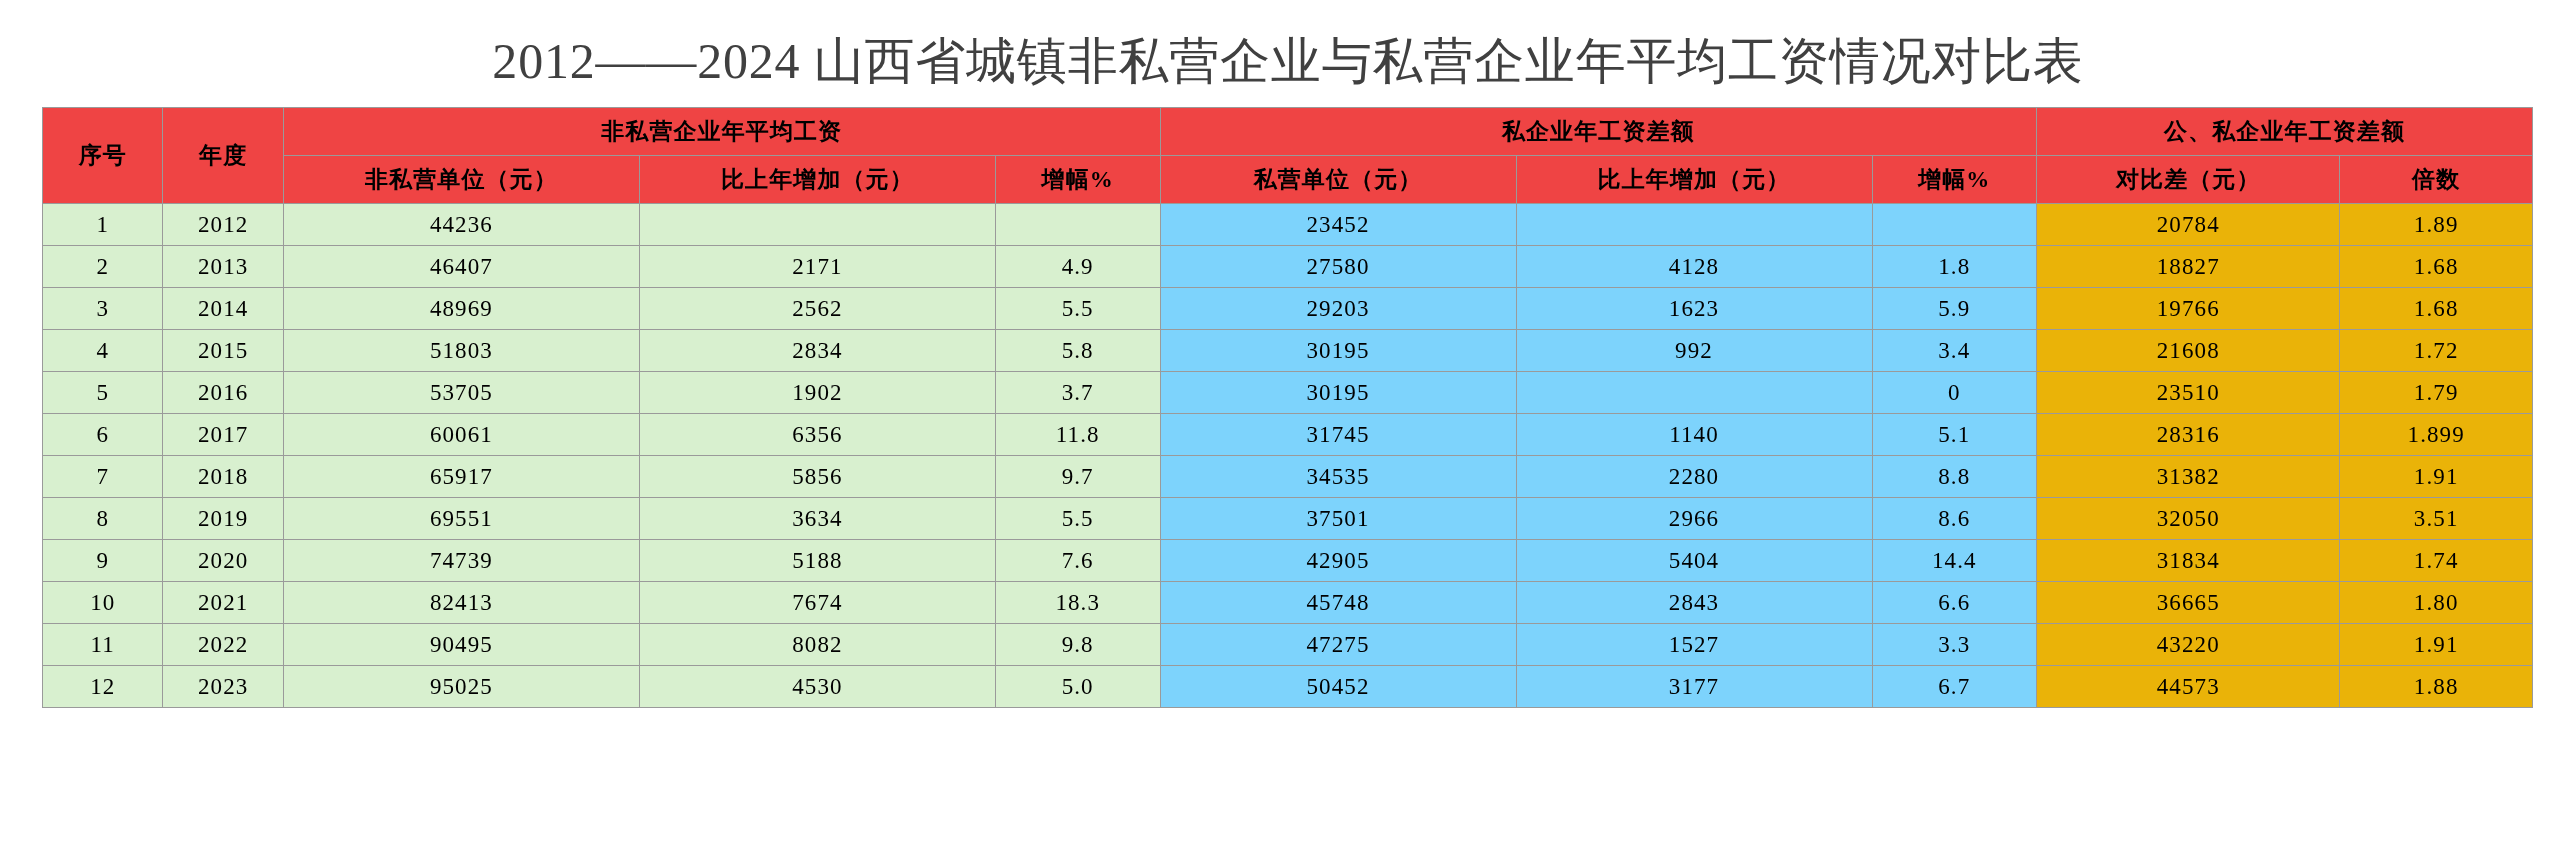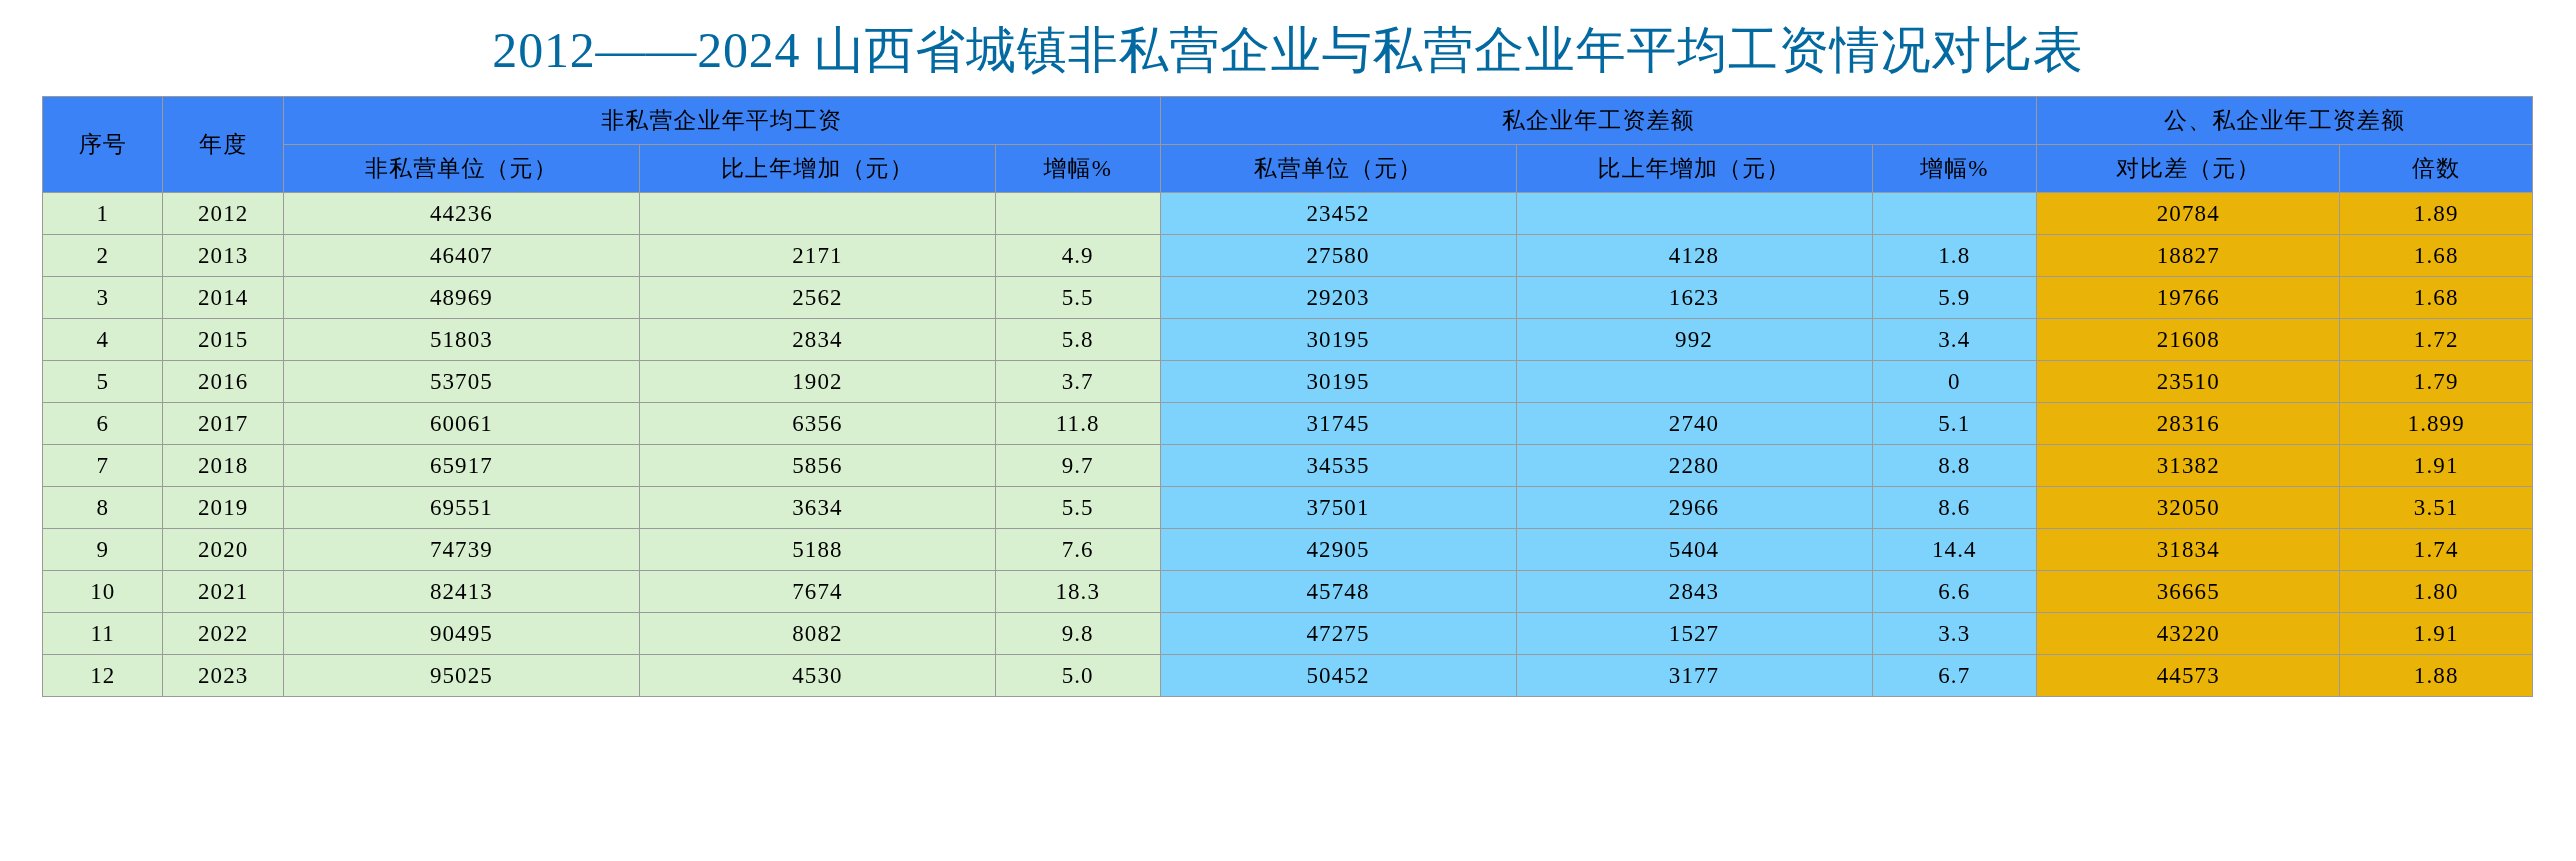--- a/index.html
+++ b/index.html
@@ -14,25 +14,25 @@
     overflow: hidden;
   }
   .page {
     position: relative;
     width: 2576px;
     height: 861px;
     box-sizing: border-box;
   }
   .title {
     text-align: center;
-    color: #0369a1;
+    color: #404040;
     font-size: 50px;
     font-weight: normal;
     letter-spacing: 0.8px;
-    padding-top: 17px;
+    padding-top: 28px;
     padding-bottom: 12px;
     font-family: "Liberation Serif", "DejaVu Serif", serif;
     white-space: nowrap;
   }
   .table-wrap {
     padding: 0 42px;
   }
   table.wage {
     border-collapse: collapse;
     width: 2491px;
@@ -44,22 +44,22 @@
     vertical-align: middle;
     font-size: 23px;
     color: #000000;
     padding: 0;
     height: 41px;
     font-family: "Liberation Serif", "DejaVu Serif", serif;
     letter-spacing: 1.1px;
     white-space: nowrap;
   }
   table.wage thead th {
-    background: #3b82f6;
-    font-weight: normal;
+    background: #ef4444;
+    font-weight: bold;
     height: 47px;
   }
   
   td.c-seq, td.c-year {
     background: #d8f0cf;
   }
   td.c-nonpriv {
     background: #d8f0cf;
     margin-top: 8px;
   }
@@ -182,21 +182,21 @@
             <td class="c-diff">23510</td>
             <td class="c-diff">1.79</td>
           </tr>
           <tr>
             <td class="c-seq">6</td>
             <td class="c-year">2017</td>
             <td class="c-nonpriv">60061</td>
             <td class="c-nonpriv">6356</td>
             <td class="c-nonpriv">11.8</td>
             <td class="c-priv">31745</td>
-            <td class="c-priv">2740</td>
+            <td class="c-priv">1140</td>
             <td class="c-priv">5.1</td>
             <td class="c-diff">28316</td>
             <td class="c-diff">1.899</td>
           </tr>
           <tr>
             <td class="c-seq">7</td>
             <td class="c-year">2018</td>
             <td class="c-nonpriv">65917</td>
             <td class="c-nonpriv">5856</td>
             <td class="c-nonpriv">9.7</td>

